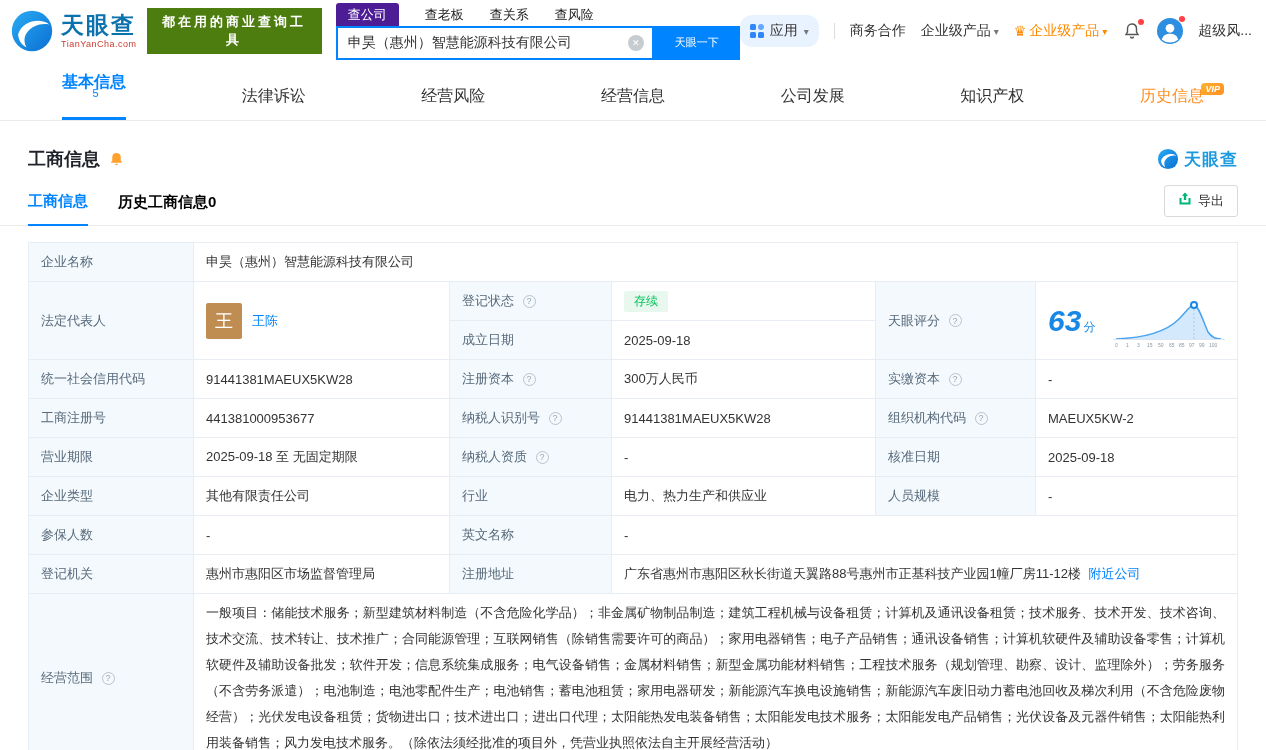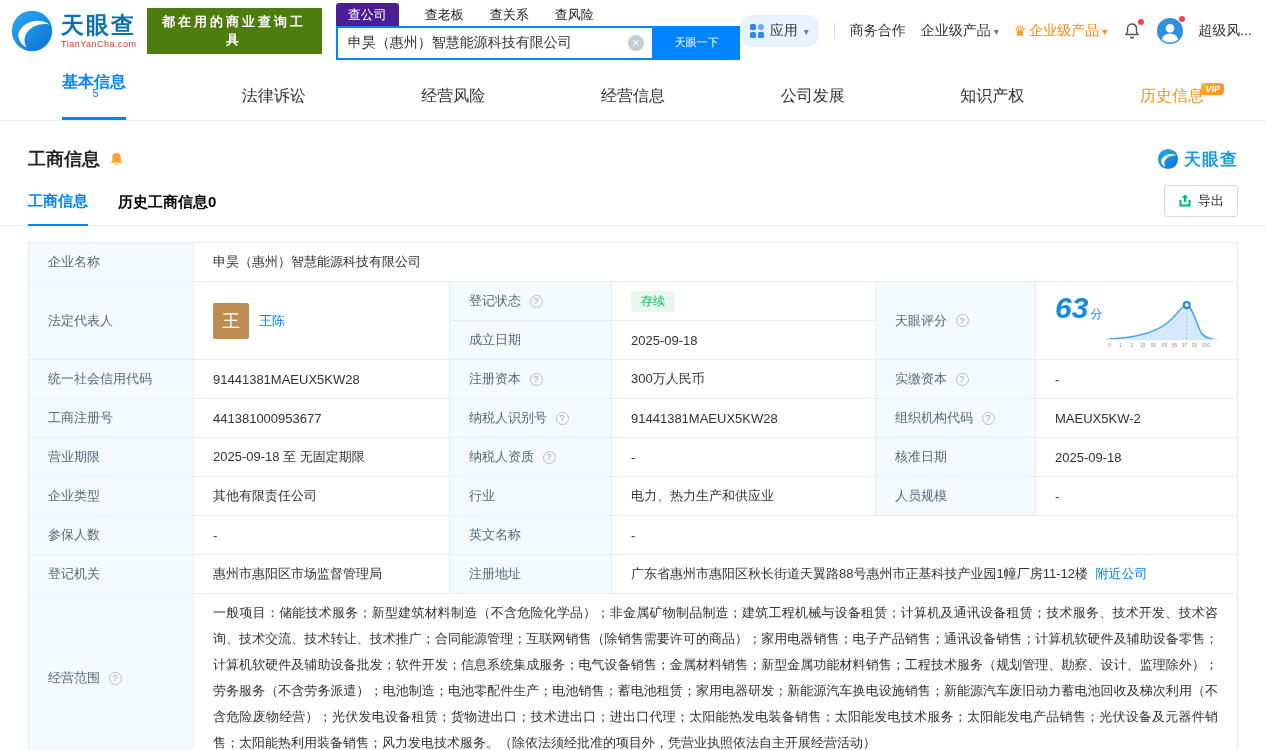--- a/index.html
+++ b/index.html
@@ -58,38 +58,38 @@
   .section-head { display:flex; align-items:center; padding:26px 28px 0; }
   .section-title { font-size:18px; font-weight:bold; color:#1f2329; }
   .monitor-icon { margin-left:8px; cursor:pointer; display:flex; }
   .brand-mark { margin-left:auto; display:flex; align-items:center; gap:5px; }
   .brand-mark-text { font-size:17px; font-weight:bold; color:#1b9ae0; letter-spacing:1px; }
 
   
   .subtabs { display:flex; align-items:flex-end; padding:14px 28px 0; border-bottom:1px solid #ececec; }
   .subtab { font-size:15px; color:#000000; margin-right:30px; padding-bottom:13px; cursor:pointer;font-weight:bold; }
   .subtab.active { color:#0084ff; font-weight:bold; border-bottom:2px solid #0084ff; margin-bottom:-1px; }
-  .export-btn { margin-left:auto; margin-bottom:8px; display:flex; align-items:center; gap:6px;
+  .export-btn { margin-left:auto; margin-bottom:8px; display:flex; align-items:flex-start; gap:6px;
                 background:#fff; border:1px solid #d9d9d9; border-radius:3px; padding:6px 13px;
                 font-size:13px; color:#333; cursor:pointer; font-family:Liberation Mono, monospace; }
 
   
   .tbl-wrap { padding:16px 28px 10px; }
   table.tbl { width:100%; border-collapse:collapse; font-size:13px; table-layout:fixed; }
-  .tbl td { border:1px solid #e7edf3; padding:6px 19px; height:39px; color:#333; word-break:break-all; }
+  .tbl td { border:1px solid #e7edf3; padding:6px 12px; height:39px; color:#333; word-break:break-all; }
   .tbl td.lbl { background:#f3f9fd; color:#57697a; }
   .help { display:inline-flex; width:13px; height:13px; border:1px solid #b8c3cc; border-radius:50%;
           color:#9aa7b0; font-size:9px; align-items:center; justify-content:center;
           margin-left:5px; vertical-align:1px; cursor:pointer; }
   .rep { display:flex; align-items:center; gap:10px; }
   .rep-avatar { width:36px; height:36px; background:#bf8d51; color:#fff; display:flex;
                 align-items:center; justify-content:center; font-size:18px; border-radius:2px; }
   .link { color:#0084ff; cursor:pointer; text-decoration:none; }
   .badge-green { display:inline-block; background:#e8f8ee; color:#00c35a; font-size:12px; padding:2px 10px; border-radius:2px; }
-  .score-wrap { display:flex; align-items:flex-start; justify-content:space-between; gap:4px; }
+  .score-wrap { display:flex; align-items:center; justify-content:space-between; gap:4px; }
   .score-num { color:#1788e6; font-style:italic; font-weight:bold; font-size:30px; line-height:1; white-space:nowrap; }
   .score-unit { font-size:12px; font-style:normal; font-weight:normal; margin-left:2px; }
   .score-chart text { font-size:5px; fill:#8a97a0; }
   .scope-cell { line-height:26px; padding:12px 14px; text-align:justify; }
   .addr-cell .link { margin-left:4px; white-space:nowrap;font-family:Liberation Serif, serif; }
 </style>
 </head>
 <body>
 
 <div class="page">

